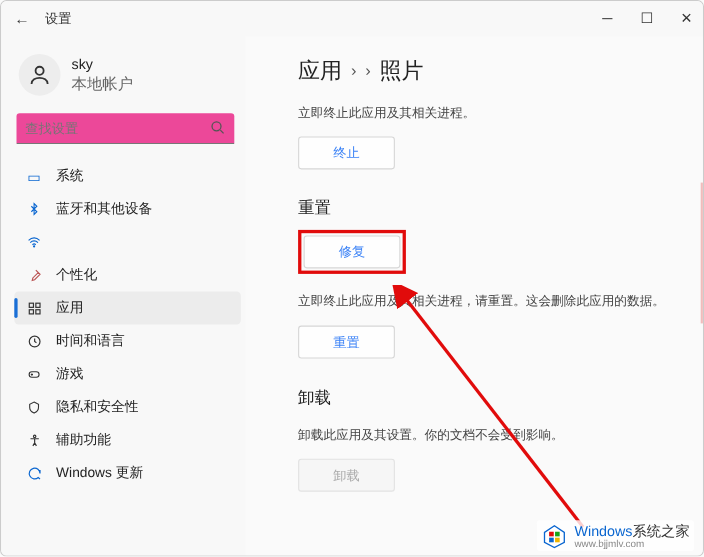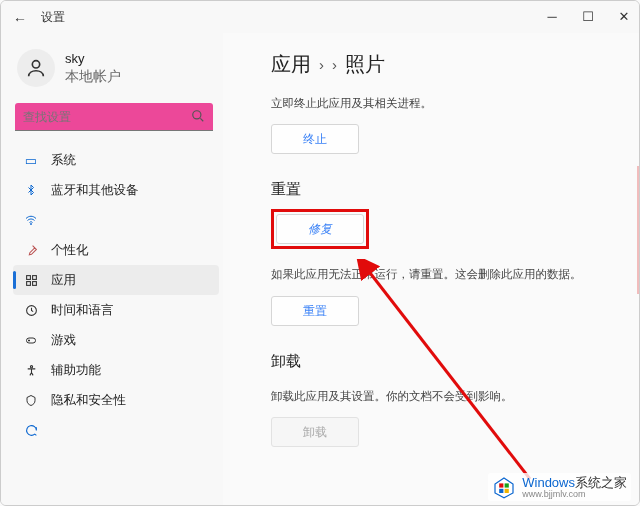--- a/index.html
+++ b/index.html
@@ -194,21 +194,21 @@
       color: #222;
       margin-top: 26px;
       font-weight: 500;
     }
     .highlight-box {
       border: 3px solid #e10b0b;
       display: inline-block;
       padding: 2px;
       margin-top: 10px;
     }
-    .highlight-box .btn { margin-top: 0; font-style: italic; }
+    .highlight-box .btn { margin-top: 0; }
     .arrow-svg {
       position: absolute;
       left: 354px;
       top: 258px;
       width: 200px;
       height: 230px;
       pointer-events: none;
     }
     .watermark {
       position: absolute;
@@ -328,63 +328,64 @@
         <li>
           <span class="icon ic-game">
             <svg width="14" height="12" viewBox="0 0 24 24" fill="none" stroke="#333" stroke-width="2">
                 <rect x="3" y="8" width="18" height="10" rx="5"></rect>
                 <path d="M8 11v4M6 13h4M16 12h.01M18 14h.01"></path>
               </svg>
           </span>
           <span>游戏</span>
         </li>
         <li>
+          <span class="icon ic-priv">
+            <svg width="12" height="13" viewBox="0 0 24 24" fill="none" stroke="#333" stroke-width="2">
+                <path d="M12 2l8 4v6c0 5-3 8-8 10-5-2-8-5-8-10V6l8-4z"></path>
+              </svg>
+          </span>
+          <span>隐私和安全性</span>
+        </li>
+        <li>
           <span class="icon ic-access">
             <svg width="13" height="13" viewBox="0 0 24 24" fill="none" stroke="#333" stroke-width="2">
                 <circle cx="12" cy="5" r="2"></circle>
                 <path d="M5 9h14M12 9v7M9 21l3-5 3 5"></path>
               </svg>
           </span>
           <span>辅助功能</span>
         </li>
         <li>
-          <span class="icon ic-priv">
-            <svg width="12" height="13" viewBox="0 0 24 24" fill="none" stroke="#333" stroke-width="2">
-                <path d="M12 2l8 4v6c0 5-3 8-8 10-5-2-8-5-8-10V6l8-4z"></path>
-              </svg>
-          </span>
-          <span>隐私和安全性</span>
-        </li>
-        <li>
           <span class="icon ic-update">
             <svg width="13" height="13" viewBox="0 0 24 24" fill="none" stroke="#0a66d0" stroke-width="2">
                 <path d="M21 12a9 9 0 10-3 6.7L21 21M21 12V6"></path>
               </svg>
           </span>
+          <span>Windows 更新</span>
         </li>
       </ul>
     </aside>
 
     <main class="content">
       <div class="breadcrumb">
         <span>应用</span>
         <span class="chev">›</span>
         <span class="chev">›</span>
         <span>照片</span>
       </div>
 
       <div class="desc">立即终止此应用及其相关进程。</div>
       <div class="btn">终止</div>
 
       <div class="section-title">重置</div>
       <div class="highlight-box">
         <div class="btn">修复</div>
       </div>
 
-      <div class="desc">如果此应用无法正常运行，请重置。这会删除此应用的数据。</div>
+      <div class="desc">立即终止此应用及其相关进程，请重置。这会删除此应用的数据。</div>
       <div class="btn">重置</div>
 
       <div class="section-title">卸载</div>
       <div class="desc">卸载此应用及其设置。你的文档不会受到影响。</div>
       <div class="btn disabled">卸载</div>
     </main>
   </div>
 
   <div class="edge-pink"></div>
 

